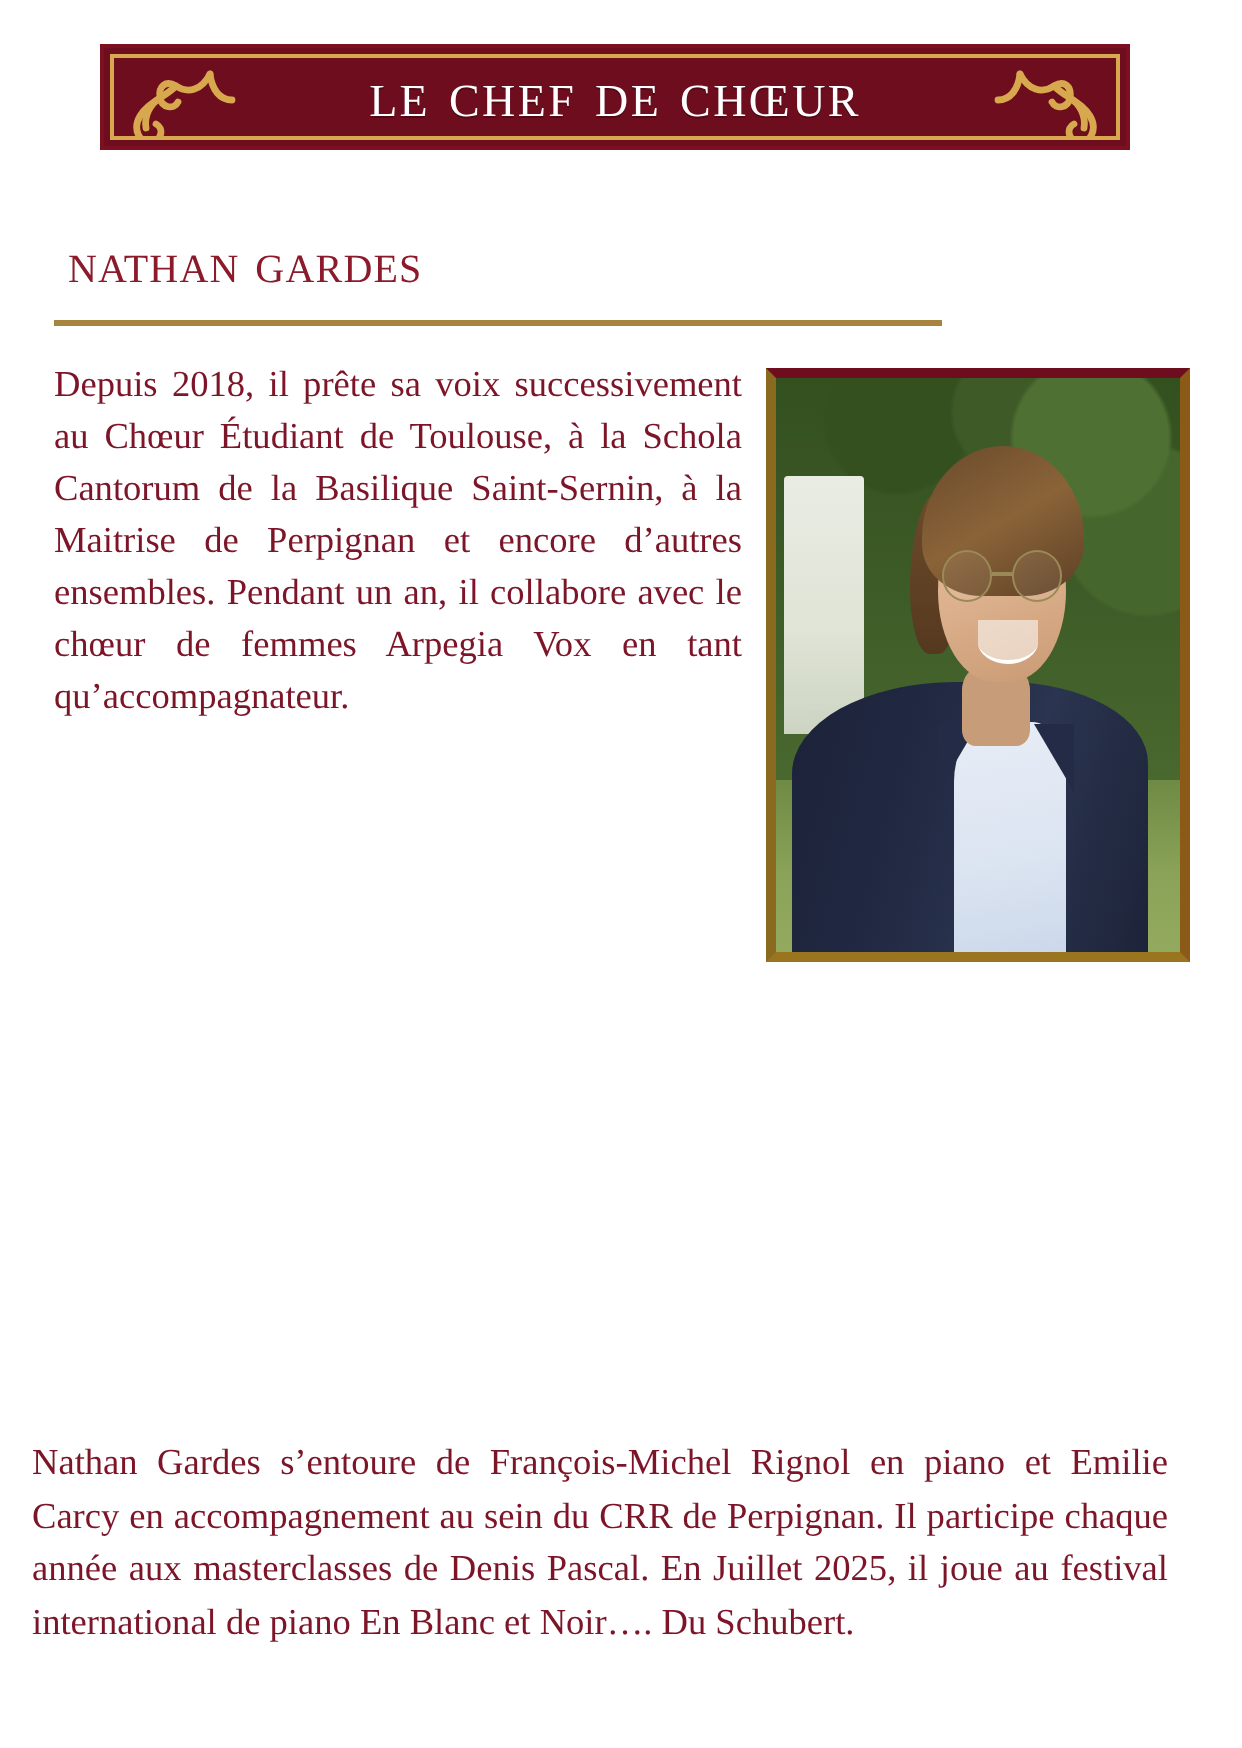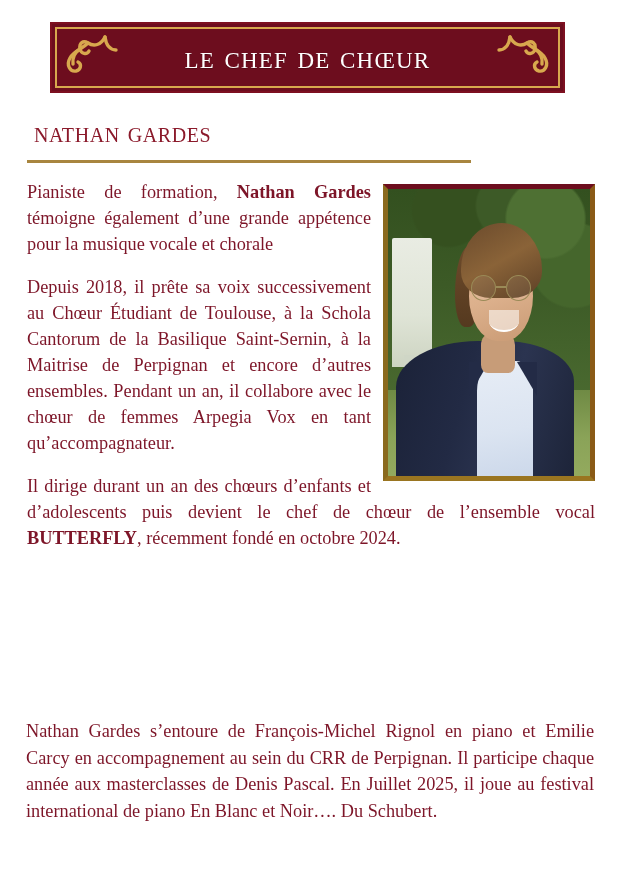--- a/index.html
+++ b/index.html
@@ -14,21 +14,21 @@
     overflow: hidden;
     font-family: "Liberation Serif", serif;
   }
 
   
   .banner-wrap {
     position: absolute;
     left: 50px;
     top: 22px;
     width: 515px;
-    height: 71px;
+    height: 53px;
     box-sizing: border-box;
     background: #6d0d1e;
     border: 2px solid #7d1020;
     padding: 3px;
   }
   .banner-inner {
     position: relative;
     width: 100%;
     height: 100%;
     box-sizing: border-box;
@@ -265,21 +265,21 @@
     width: 15%;
     height: 7%;
     border-bottom: 2.4px solid #ffffff;
     border-radius: 0 0 60% 60%;
     background: rgba(255,255,255,0.55);
   }
 
   
   .tail {
     position: absolute;
-    left: 26px;
+    left: 16px;
     top: 718px;
     width: 568px;
   }
   p.tail-para {
     margin: 0;
     color: #7d1528;
     font-size: 18.3px;
     line-height: 1.46;
     text-align: justify;
   }
@@ -332,20 +332,18 @@
         <div class="glasses">
           <div class="lens l"></div>
           <div class="lens r"></div>
           <div class="bridge"></div>
         </div>
         <div class="smile"></div>
       </div>
     </div>
   </div>
 
-  <p class="para">Pianiste de formation, <b>Nathan Gardes</b> témoigne également d’une grande appétence pour la musique vocale et chorale</p>
   <p class="para">Depuis 2018, il prête sa voix successivement au Chœur Étudiant de Toulouse, à la Schola Cantorum de la Basilique Saint-Sernin, à la Maitrise de Perpignan et encore d’autres ensembles. Pendant un an, il collabore avec le chœur de femmes Arpegia Vox en tant qu’accompagnateur.</p>
-  <p class="para">Il dirige durant un an des chœurs d’enfants et d’adolescents puis devient le chef de chœur de l’ensemble vocal <b>BUTTERFLY</b>, récemment fondé en octobre 2024.</p>
 </div>
 
 <div class="tail">
   <p class="tail-para">Nathan Gardes s’entoure de François-Michel Rignol en piano et Emilie Carcy en accompagnement au sein du CRR de Perpignan. Il participe chaque année aux masterclasses de Denis Pascal. En Juillet 2025, il joue au festival international de piano En Blanc et Noir…. Du Schubert.</p>
 </div>
 
 </body></html>

